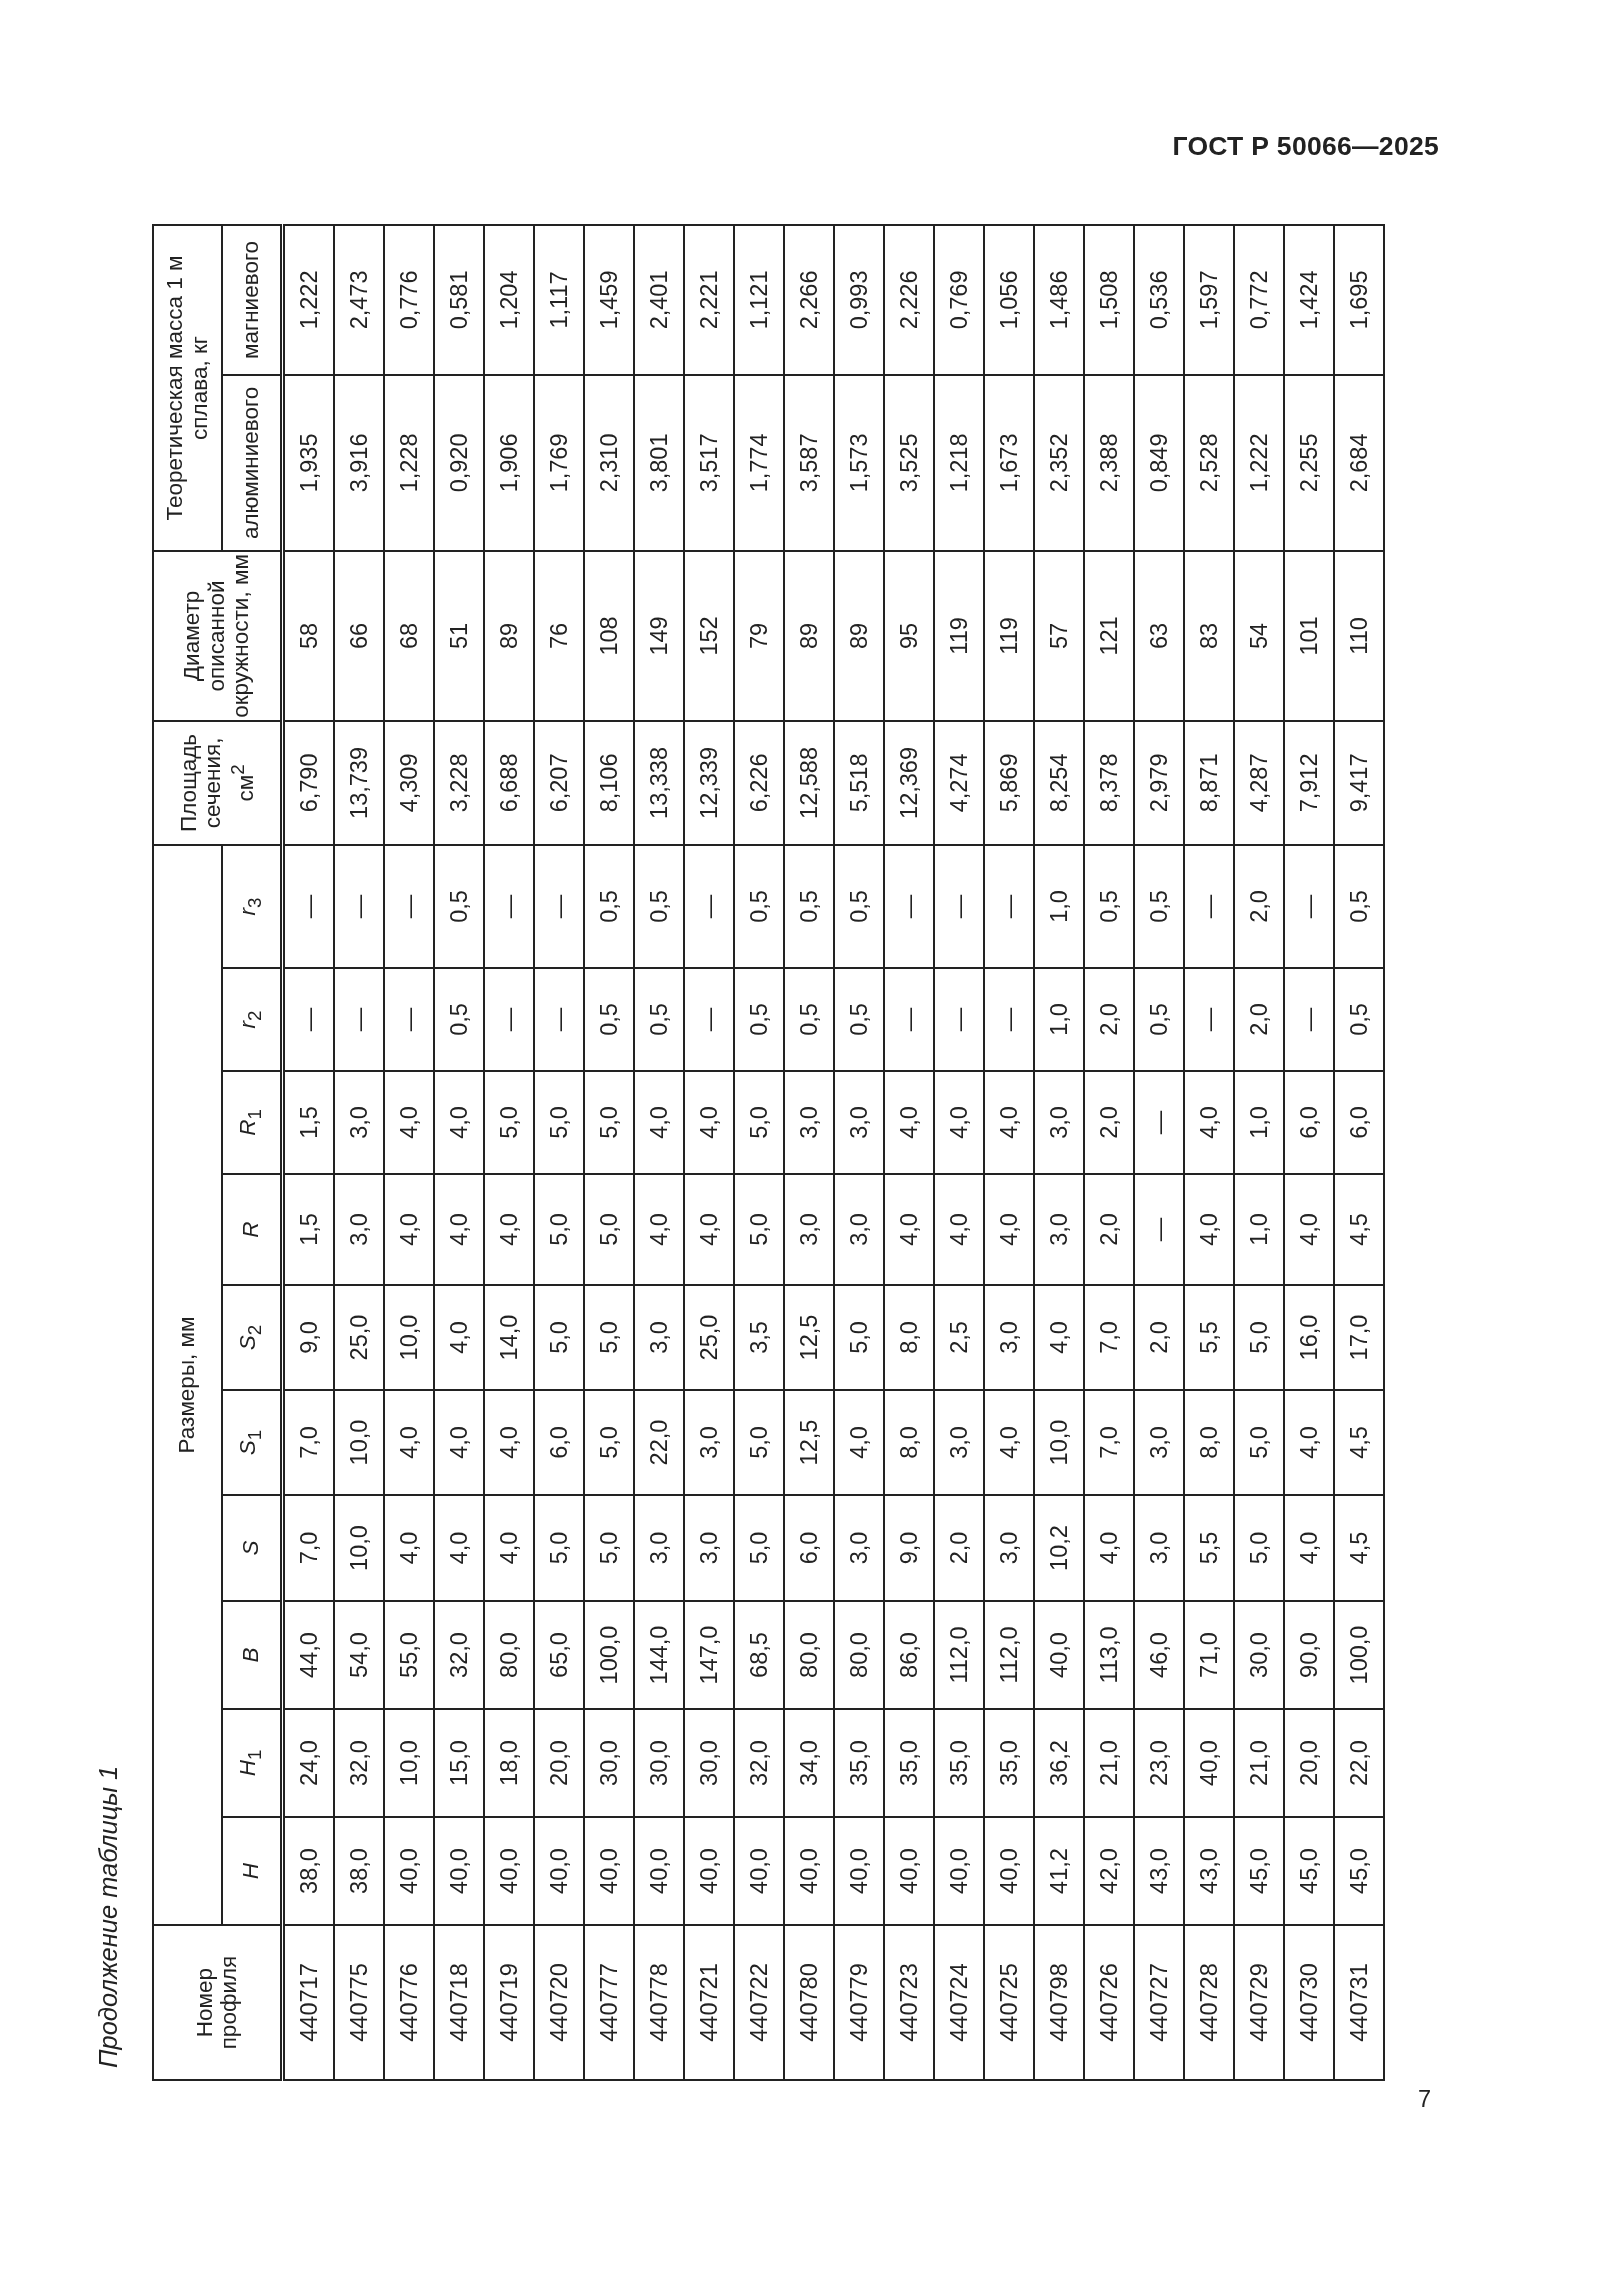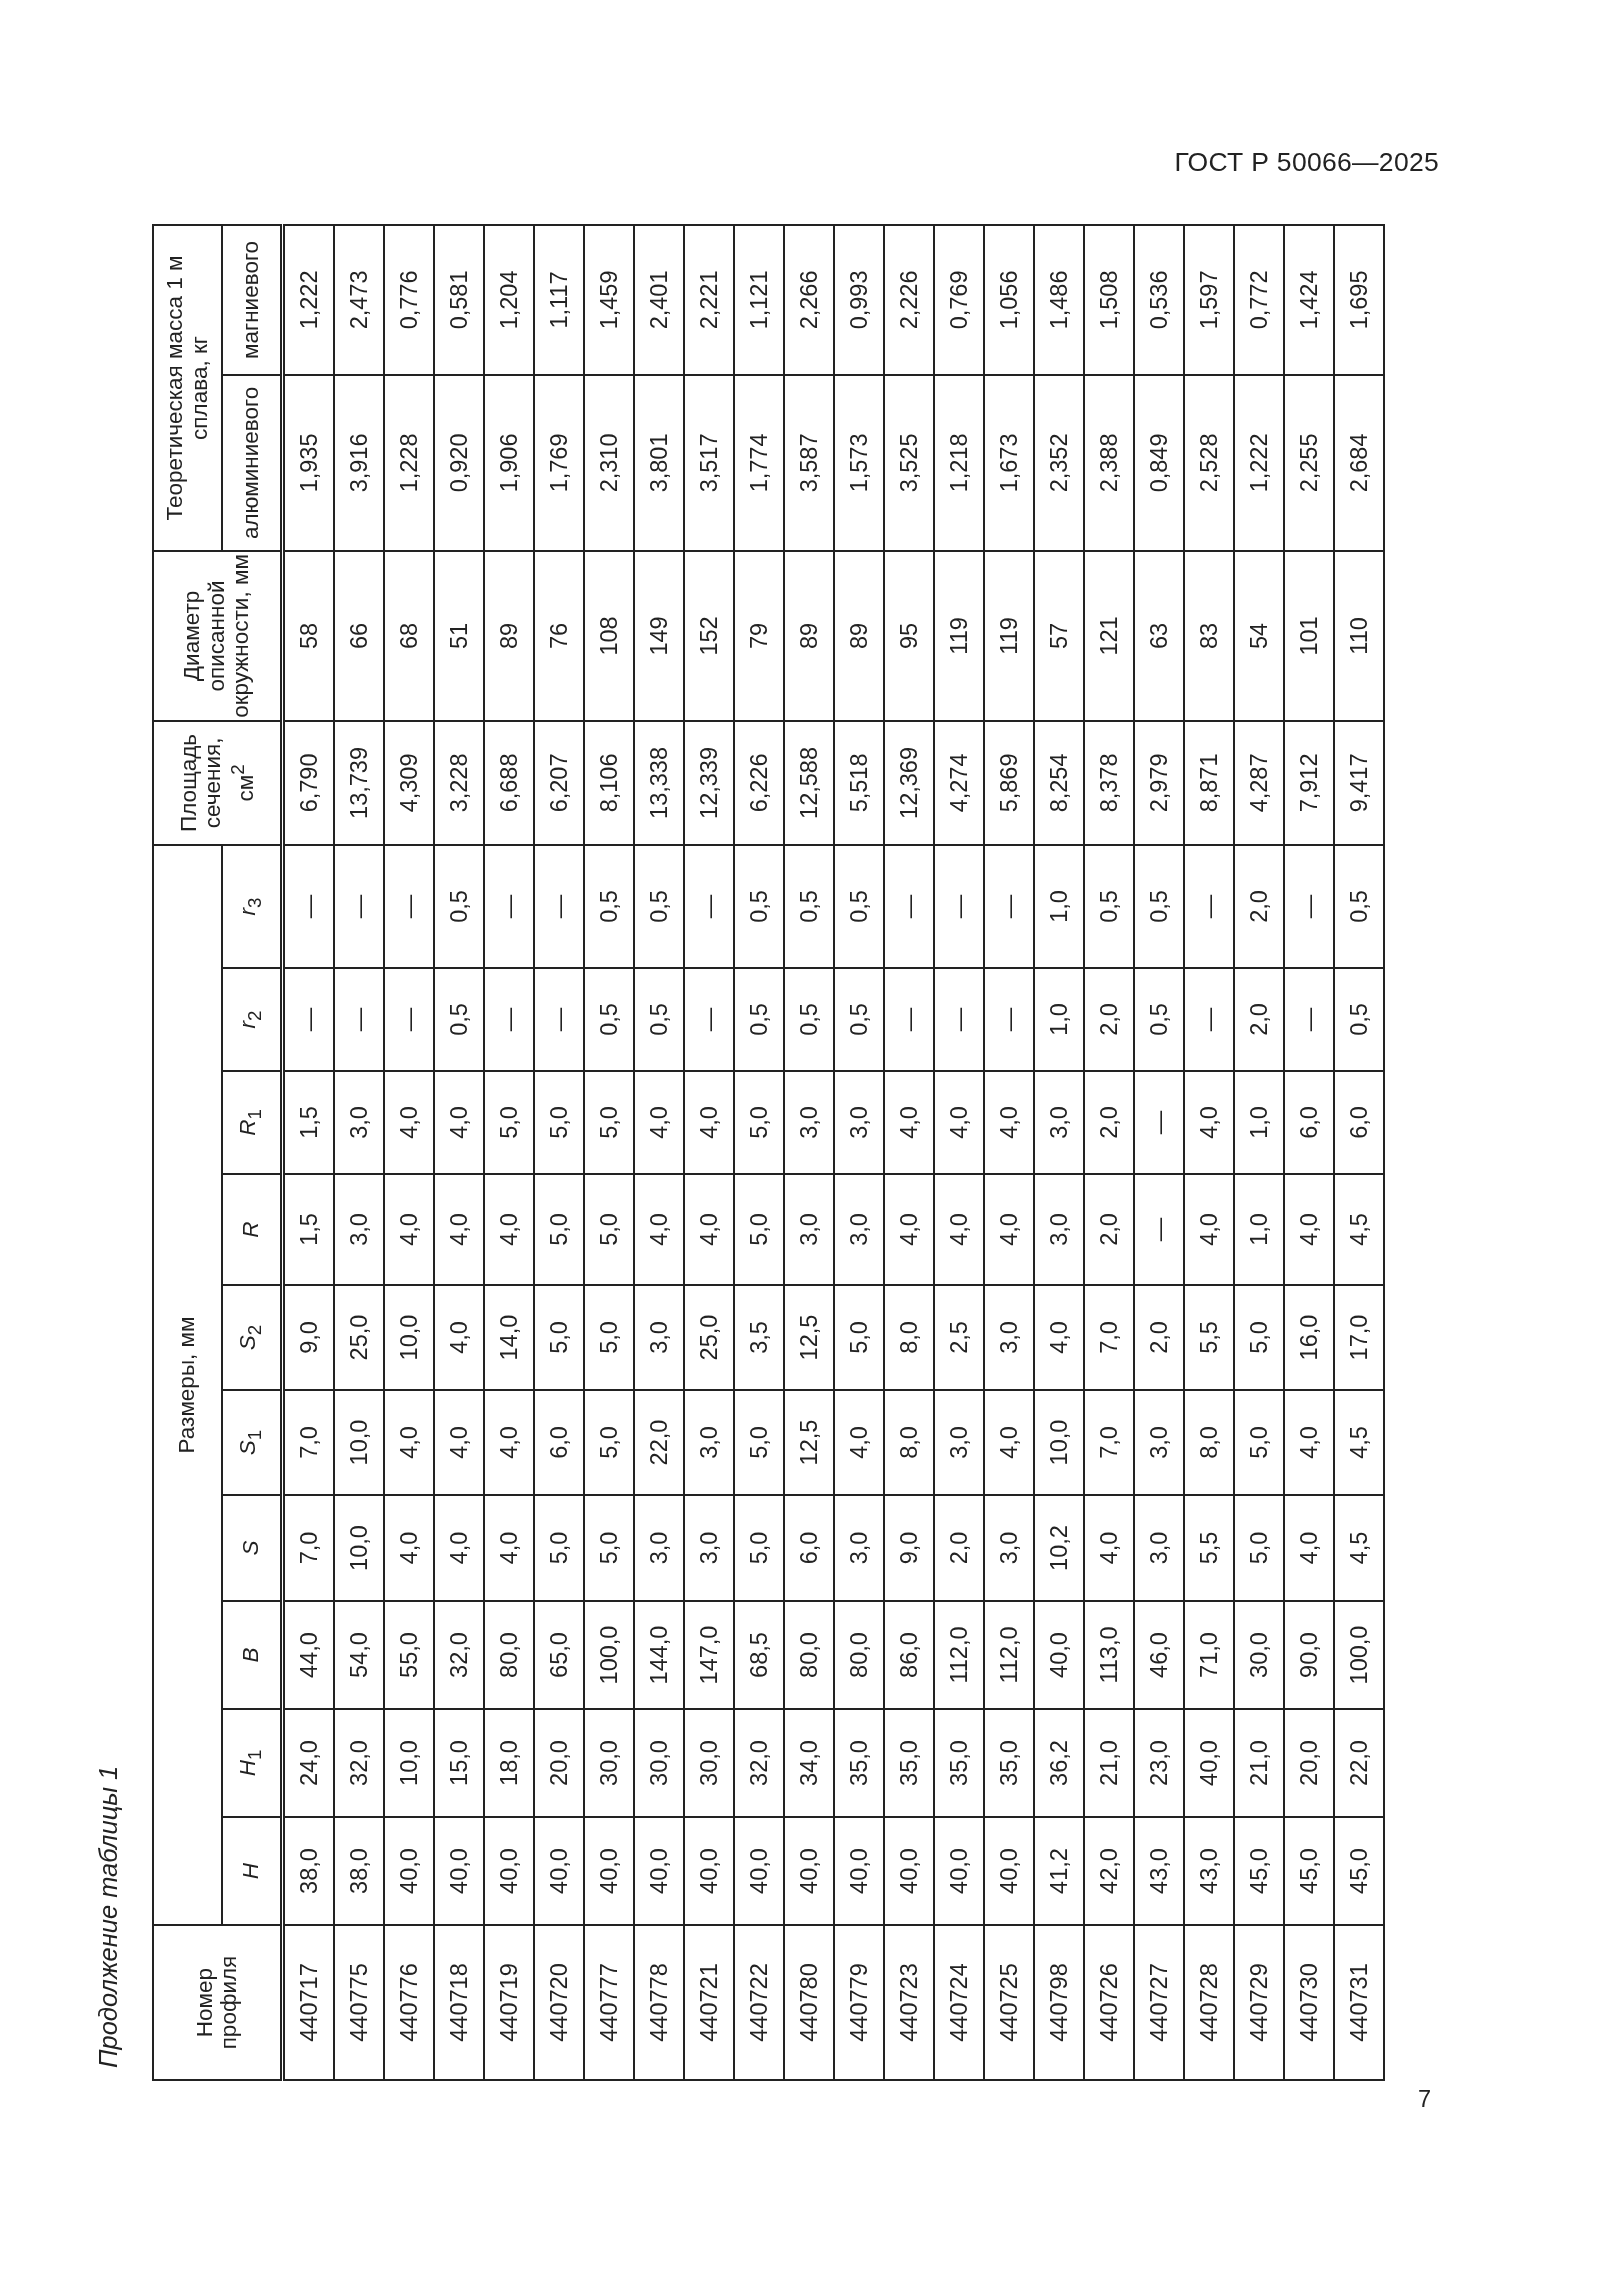--- a/index.html
+++ b/index.html
@@ -1,18 +1,18 @@
 <!DOCTYPE html>
 <html><head>
 <meta charset="utf-8">
 <style>
   html, body { margin: 0; padding: 0; background: #ffffff; }
   body { width: 1621px; height: 2293px; position: relative; overflow: hidden;
          font-family: "Liberation Sans", "DejaVu Sans", sans-serif; color: #1e1e1e; }
-  .doc-header { position: absolute; top: 147px; right: 182px; font-size: 26.5px; font-weight: normal;
+  .doc-header { position: absolute; top: 131px; right: 182px; font-size: 26.5px; font-weight: bold;
                 letter-spacing: 0.3px; color: #222; }
   .page-number { position: absolute; top: 2086px; left: 1418px; font-size: 23.5px; color: #222; }
 
   
   .caption { position: absolute; left: 94px; top: 2068px; transform-origin: 0 0; transform: rotate(-90deg);
              font-style: italic; font-size: 25.5px; white-space: nowrap; color: #222; }
 
   
   .table-wrap { position: absolute; left: 152px; top: 2081px; width: 1853px; height: 1285px;
                 transform-origin: 0 0; transform: rotate(-90deg); }

